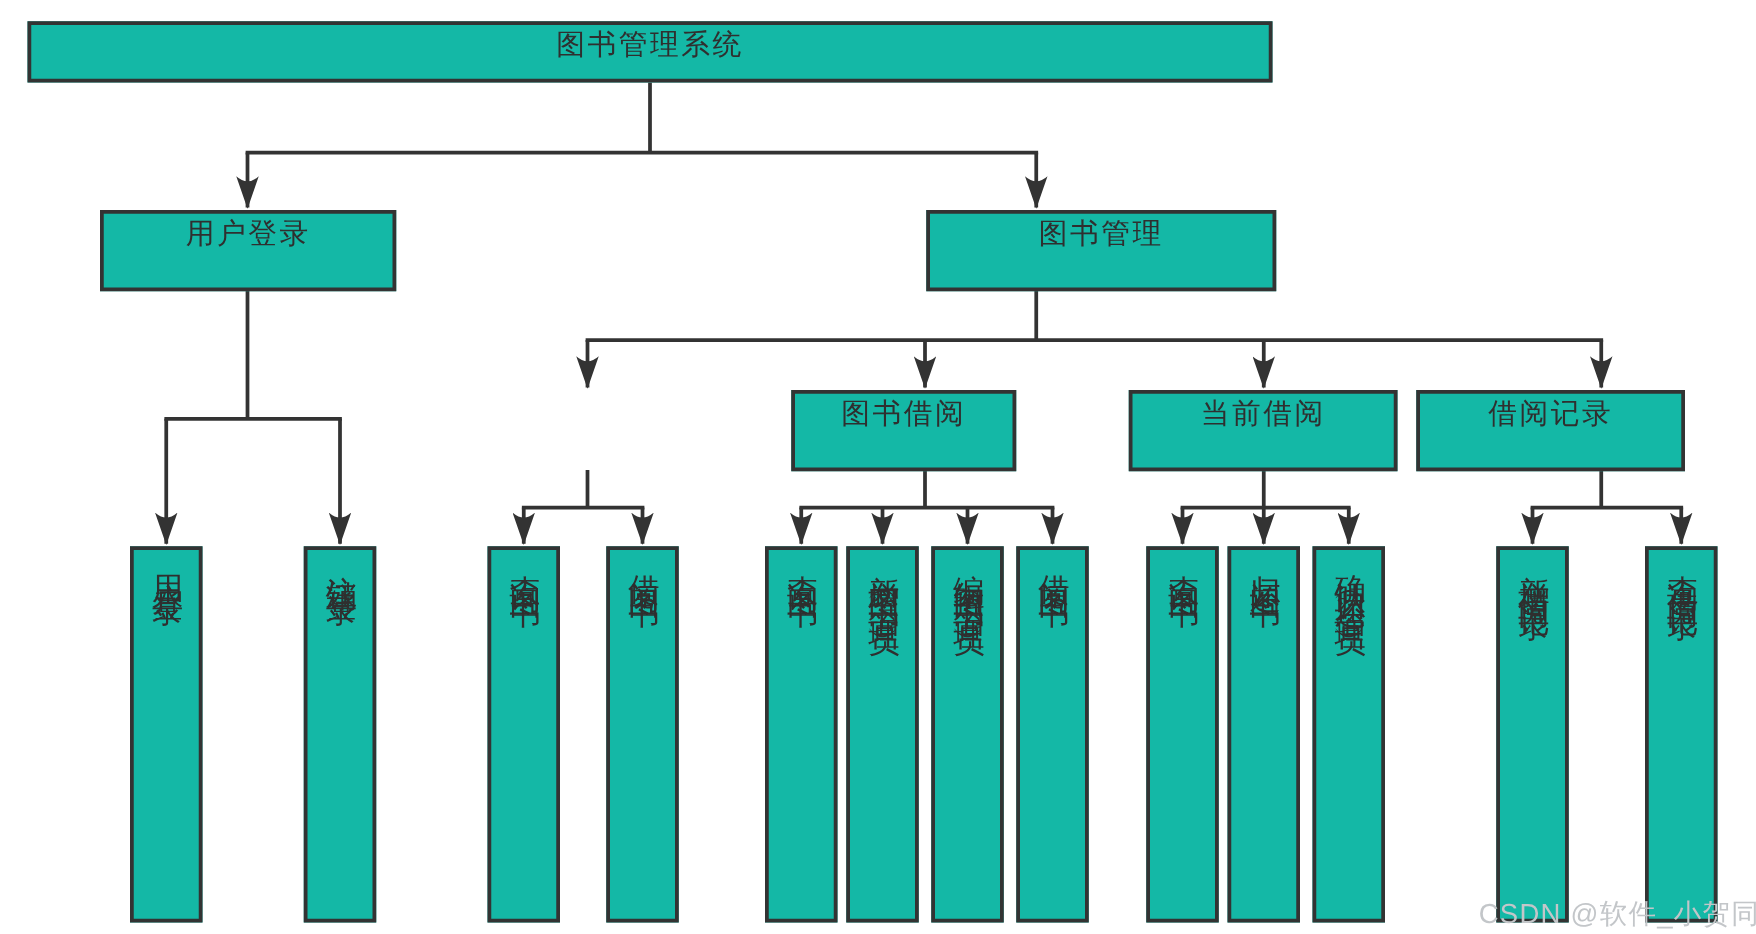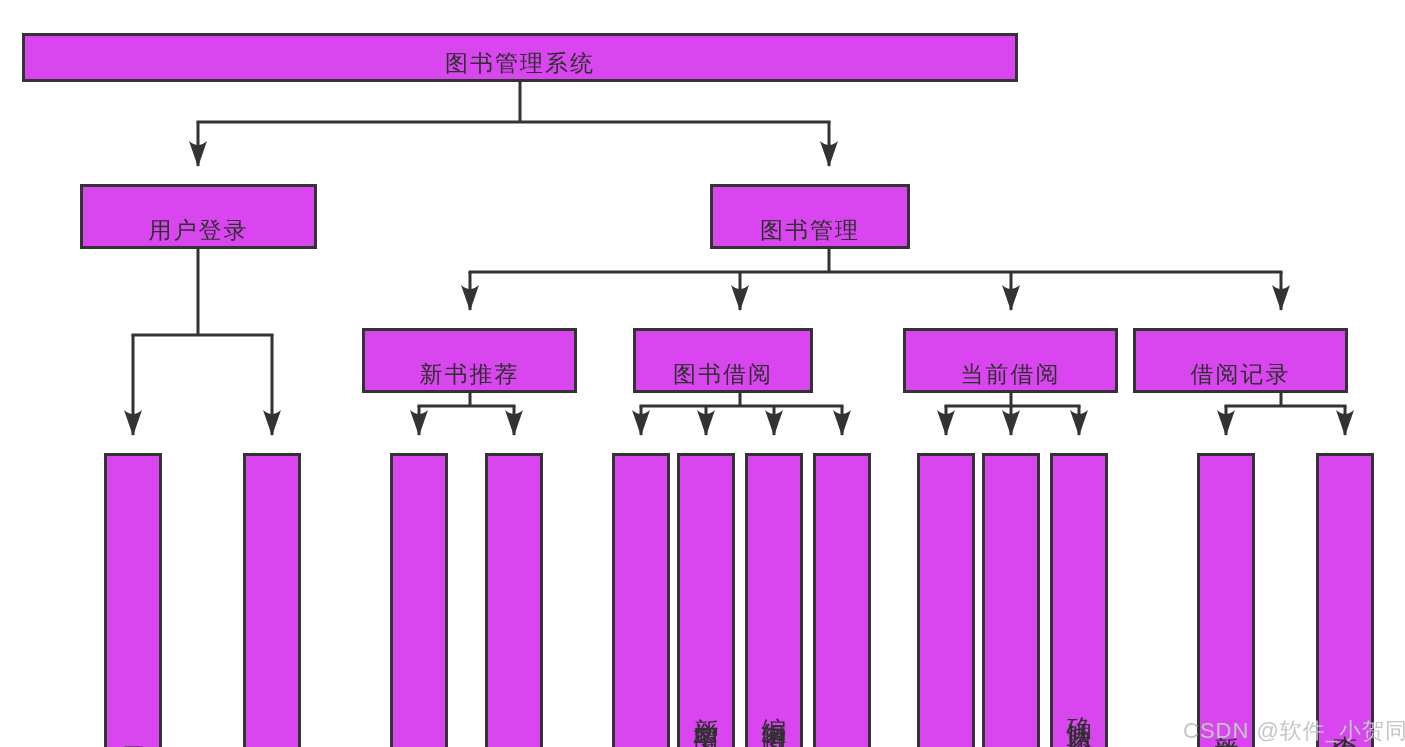--- a/index.html
+++ b/index.html
@@ -23,28 +23,27 @@
   }
   #connectors {
     position: absolute;
     left: 0;
     top: 0;
     z-index: 1;
   }
   .box {
     position: absolute;
     box-sizing: border-box;
-    background: #d946ef;
+    background: #14b8a6;
     border: 3px solid var(--line);
     display: flex;
-    align-items: flex-end;
+    align-items: flex-start;
     justify-content: center;
     z-index: 2;
     color: var(--text);
-    margin-top: 16px;
   }
   .h-box .label {
     font-size: 23px;
     letter-spacing: 2px;
     white-space: nowrap;
     color: var(--text);
   }
   .root-box {
     left: 22px; top: 17px; width: 996px; height: 49px;
   }
@@ -128,27 +127,24 @@
     </g>
   </svg>
 
   <div class="box h-box root-box">
     <span class="label">图书管理系统</span>
   </div>
 
   <div class="box h-box" style="left:80px;top:168px;width:237px;height:65px;">
     <span class="label">用户登录</span>
   </div>
-  <div class="box h-box" style="left:710px;top:168px;width:200px;height:65px;">
+  <div class="box h-box" style="left:741px;top:168px;width:280px;height:65px;">
     <span class="label">图书管理</span>
   </div>
 
-  <div class="box h-box" style="left:362px;top:312px;width:215px;height:65px;">
-    <span class="label">新书推荐</span>
-  </div>
   <div class="box h-box" style="left:633px;top:312px;width:180px;height:65px;">
     <span class="label">图书借阅</span>
   </div>
   <div class="box h-box" style="left:903px;top:312px;width:215px;height:65px;font-family:Liberation Mono, monospace;">
     <span class="label">当前借阅</span>
   </div>
   <div class="box h-box" style="left:1133px;top:312px;width:215px;height:65px;">
     <span class="label">借阅记录</span>
   </div>
 

